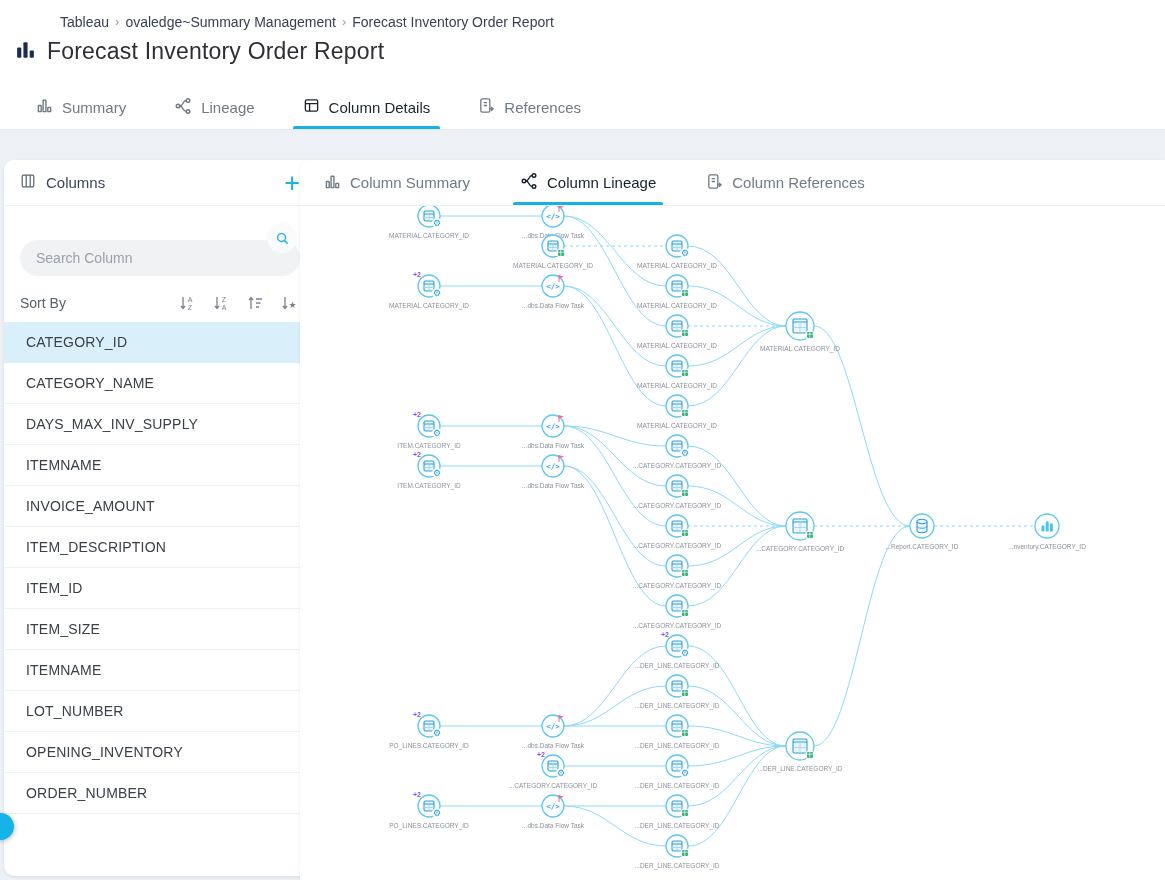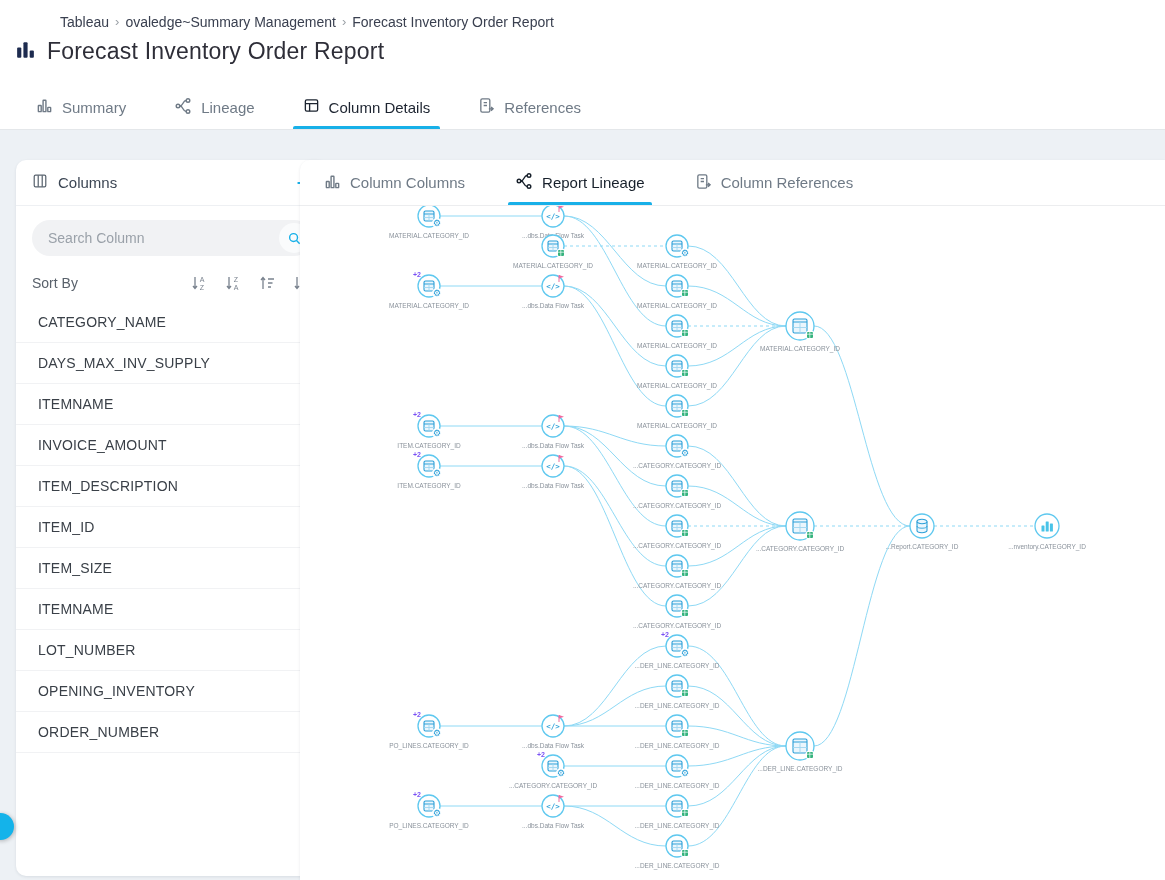--- a/index.html
+++ b/index.html
@@ -16,28 +16,28 @@
   .crumb { cursor:pointer; }
   .crumb-sep { color:#9aa0a6; font-size:13px; }
   .title-row { position:absolute; top:38px; left:14px; display:flex; align-items:center; gap:10px; }
   .page-title { font-size:23px; color:#2e2e38; font-weight:500; letter-spacing:.2px; }
   .tabs { position:absolute; left:36px; bottom:0; height:44px; display:flex; gap:48px; align-items:stretch; }
   .tab { display:flex; align-items:center; gap:9px; font-size:15px; color:#6f7a86; position:relative; cursor:pointer; }
   .tab.active { color:#1d2430; }
   .tab.active::after { content:""; position:absolute; left:-10px; right:-10px; bottom:0; height:3px; background:#18b0e8; border-radius:2px 2px 0 0; }
   .tab svg { flex:0 0 auto; }
   
-  .sidebar { position:absolute; top:160px; left:16px; width:312px; height:716px; background:#fff;
+  .sidebar { position:absolute; top:160px; left:4px; width:312px; height:716px; background:#fff;
              border-radius:10px; box-shadow:0 1px 3px rgba(25,45,70,.10); overflow:hidden; }
   .side-header { height:46px; display:flex; align-items:center; gap:10px; padding:0 16px; border-bottom:1px solid #eef0f3; color:#5b6570; }
   .side-title { font-size:15px; color:#3c4654; flex:1; }
   .plus-btn { color:#18b0e8; font-size:27px; font-weight:300; line-height:24px; cursor:pointer; user-select:none; }
   .search-wrap { margin:14px 16px 6px; position:relative; }
   .search-input { width:100%; height:36px; border:none; outline:none; background:#f1f2f4; border-radius:18px;
-                  padding:0 42px 0 16px; font-size:14px; color:#c2410c; }
+                  padding:0 42px 0 16px; font-size:14px; color:#c2410c;margin-top:20px; }
   .search-input::placeholder { color:#9aa1a9; }
   .search-btn { position:absolute; right:3px; top:3px; width:30px; height:30px; border-radius:50%;
                 background:#fafbfc; display:flex; align-items:center; justify-content:center; cursor:pointer; }
   .sort-row { display:flex; align-items:center; padding:12px 18px 10px 16px;gap:33px; }
   .sort-label { flex:1; font-size:14px; color:#59616b; }
   .sort-icons { display:flex; gap:16px; color:#79828e; }
   .sort-icons span { cursor:pointer; display:flex; }
   .col-list { position:relative; }
   .col-item { height:41px; line-height:41px; padding-left:22px; font-size:14px; color:#3a4048;
               border-bottom:1px solid #f1f2f4; letter-spacing:.2px; cursor:pointer; }
@@ -158,20 +158,21 @@
         </span>
         <span>
           <svg width="18" height="18" viewBox="0 0 18 18" fill="none" stroke="currentColor" stroke-width="1.3">
             <path d="M5 3 V14 M3 12 L5 14.5 L7 12"></path>
             <text x="12.5" y="13.5" font-size="9" text-anchor="middle" fill="currentColor" stroke="none">★</text>
           </svg>
         </span>
       </span>
   </div>
   <div class="col-list">
+      <div class="col-item selected">CATEGORY_ID</div>
       <div class="col-item">CATEGORY_NAME</div>
       <div class="col-item">DAYS_MAX_INV_SUPPLY</div>
       <div class="col-item">ITEMNAME</div>
       <div class="col-item">INVOICE_AMOUNT</div>
       <div class="col-item">ITEM_DESCRIPTION</div>
       <div class="col-item">ITEM_ID</div>
       <div class="col-item">ITEM_SIZE</div>
       <div class="col-item">ITEMNAME</div>
       <div class="col-item">LOT_NUMBER</div>
       <div class="col-item">OPENING_INVENTORY</div>
@@ -181,30 +182,30 @@
 </aside>
 
 <section class="main">
   <div class="ptabs">
       <div class="ptab">
         <span><svg width="17" height="17" viewBox="0 0 18 18" fill="none" stroke="currentColor" stroke-width="1.5">
             <rect x="2.5" y="9" width="3" height="6.5" rx=".5"></rect>
             <rect x="7.5" y="3.5" width="3" height="12" rx=".5"></rect>
             <rect x="12.5" y="11" width="3" height="4.5" rx=".5"></rect>
           </svg></span>
-        <span>Column Columns</span>
+        <span>Column Summary</span>
       </div>
       <div class="ptab active">
         <span><svg width="18" height="18" viewBox="0 0 18 18" fill="none" stroke="currentColor" stroke-width="1.4">
             <circle cx="4" cy="9" r="1.8"></circle>
             <circle cx="14" cy="3.5" r="1.8"></circle>
             <circle cx="14" cy="14.5" r="1.8"></circle>
             <path d="M5.8 9 C9.5 9 8.5 3.5 12.2 3.5 M5.8 9 C9.5 9 8.5 14.5 12.2 14.5"></path>
           </svg></span>
-        <span>Report Lineage</span>
+        <span>Column Lineage</span>
       </div>
       <div class="ptab">
         <span><svg width="17" height="17" viewBox="0 0 18 18" fill="none" stroke="currentColor" stroke-width="1.4">
             <rect x="3" y="2" width="9.5" height="14" rx="1.5"></rect>
             <path d="M6 6 h3.5 M6 9 h3.5"></path>
             <path d="M11.5 12.5 h4.5 M13.8 10.5 l2.2 2 -2.2 2"></path>
           </svg></span>
         <span>Column References</span>
       </div>
     </div>

